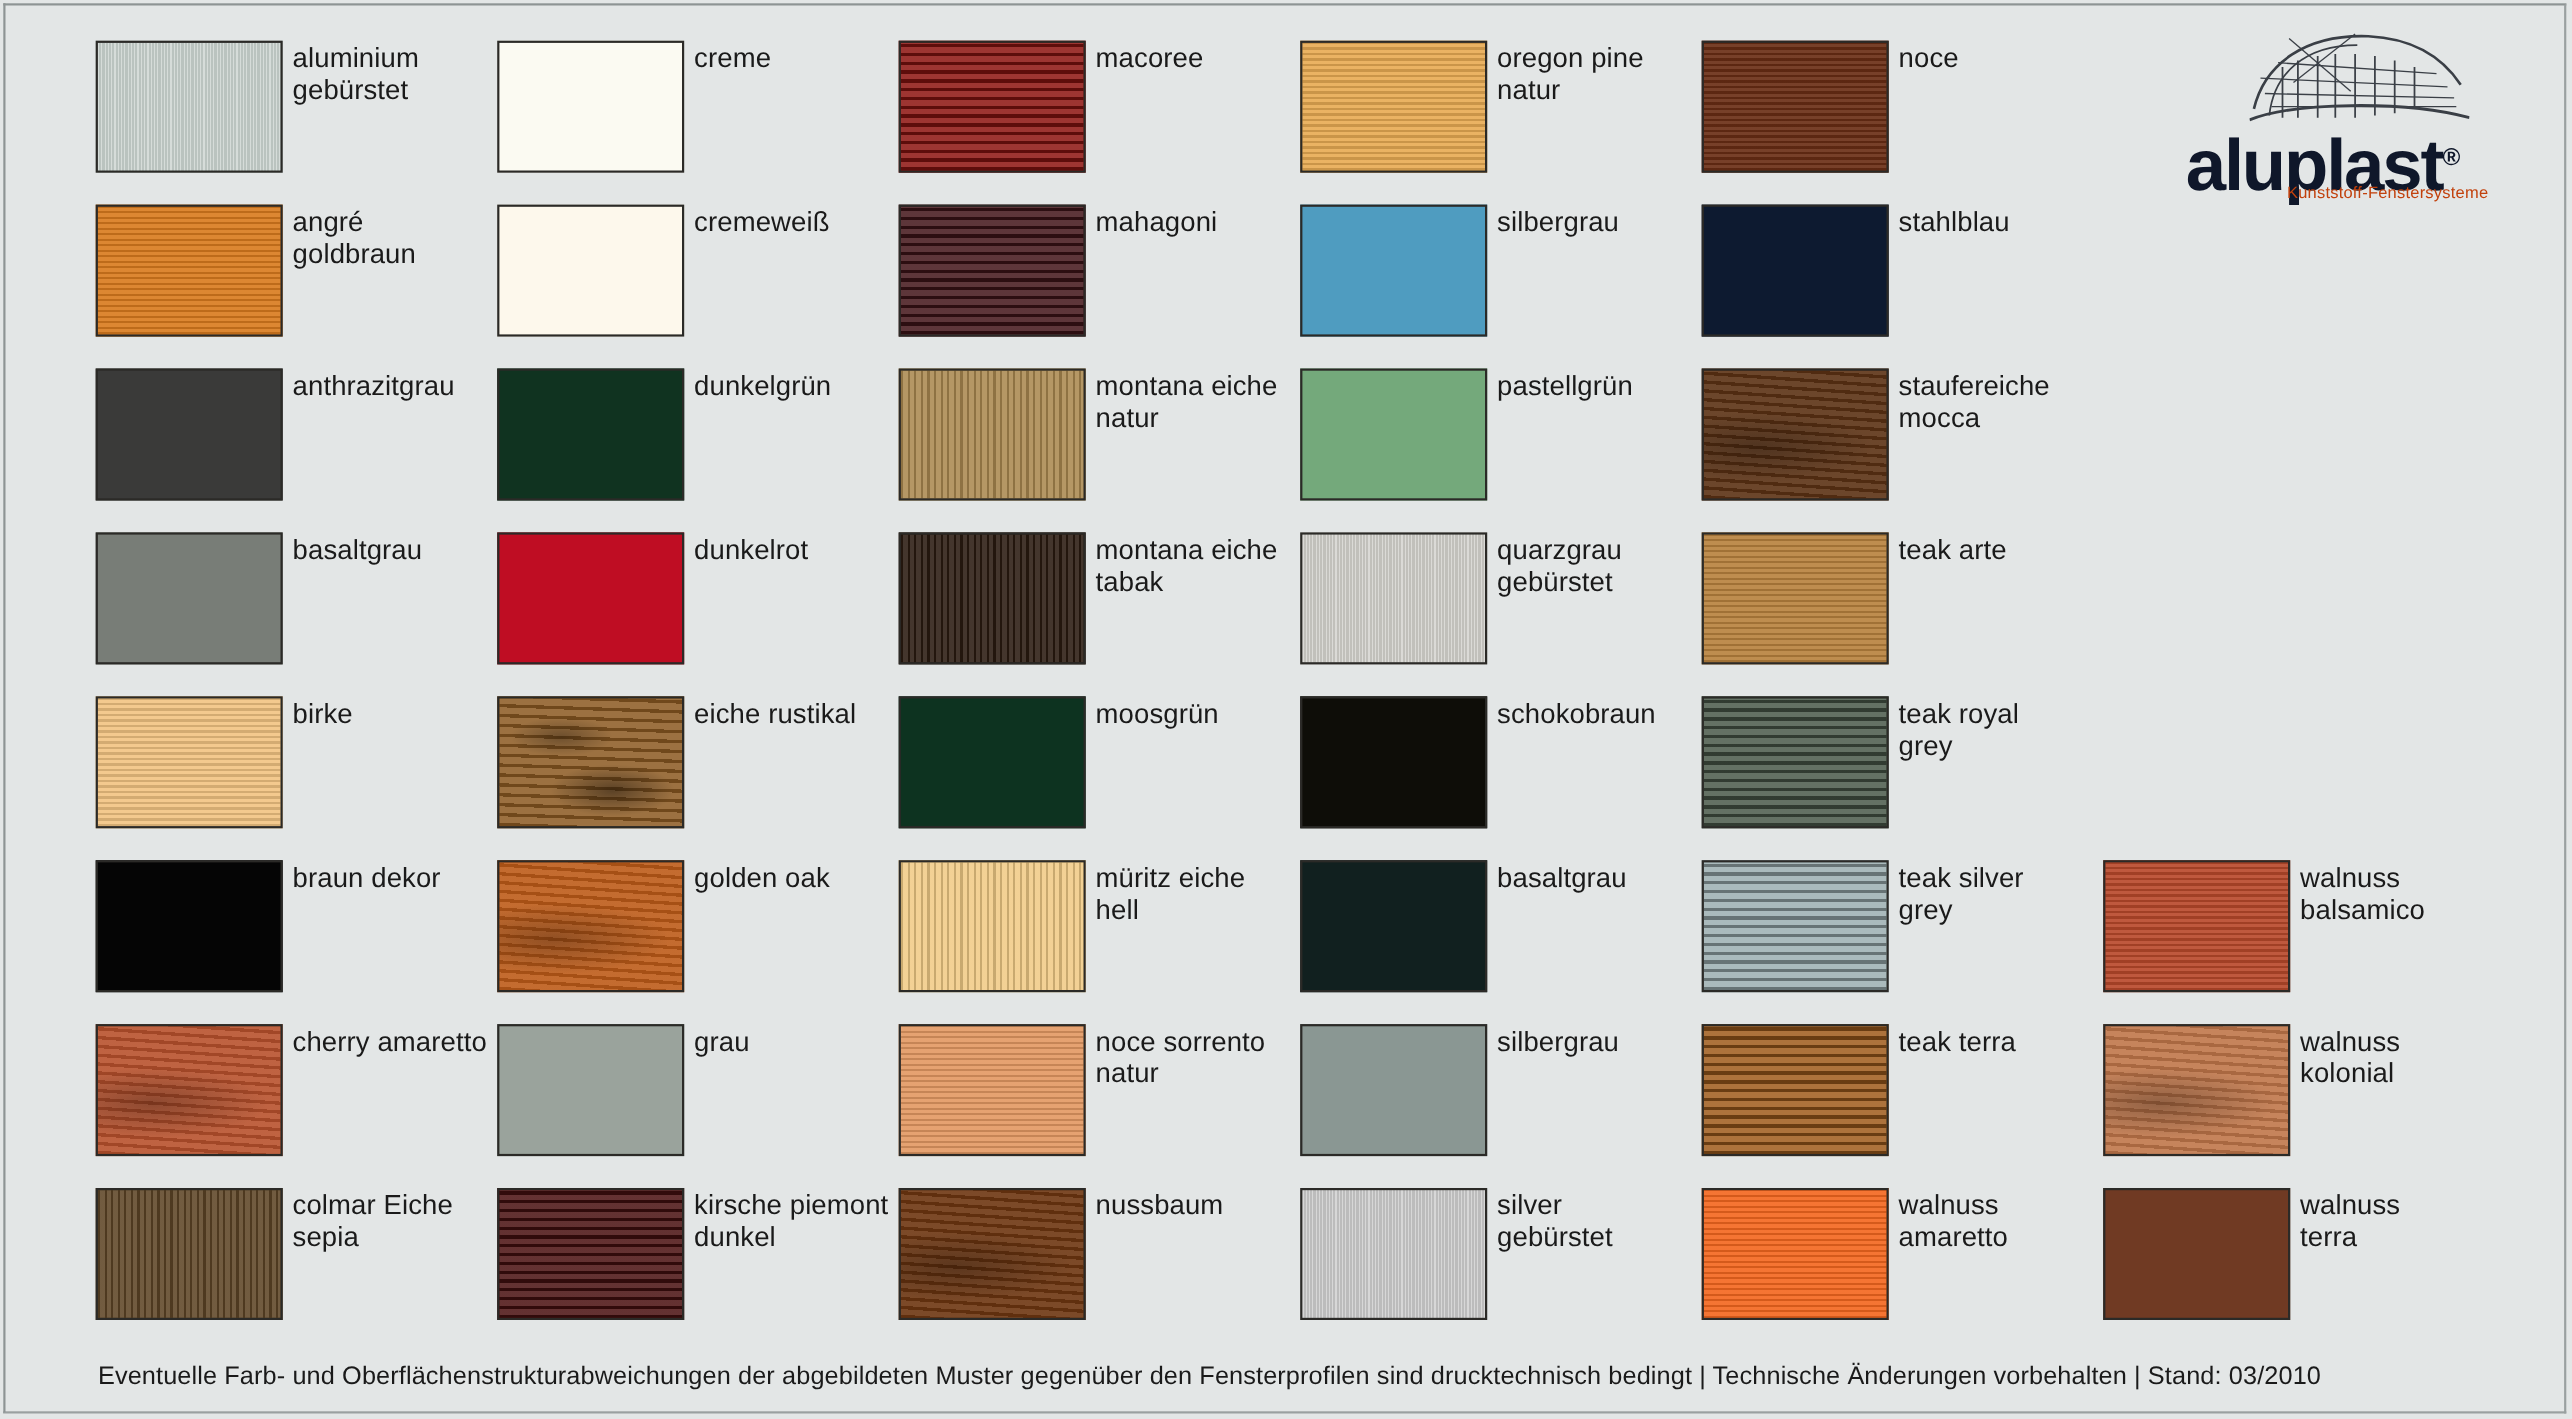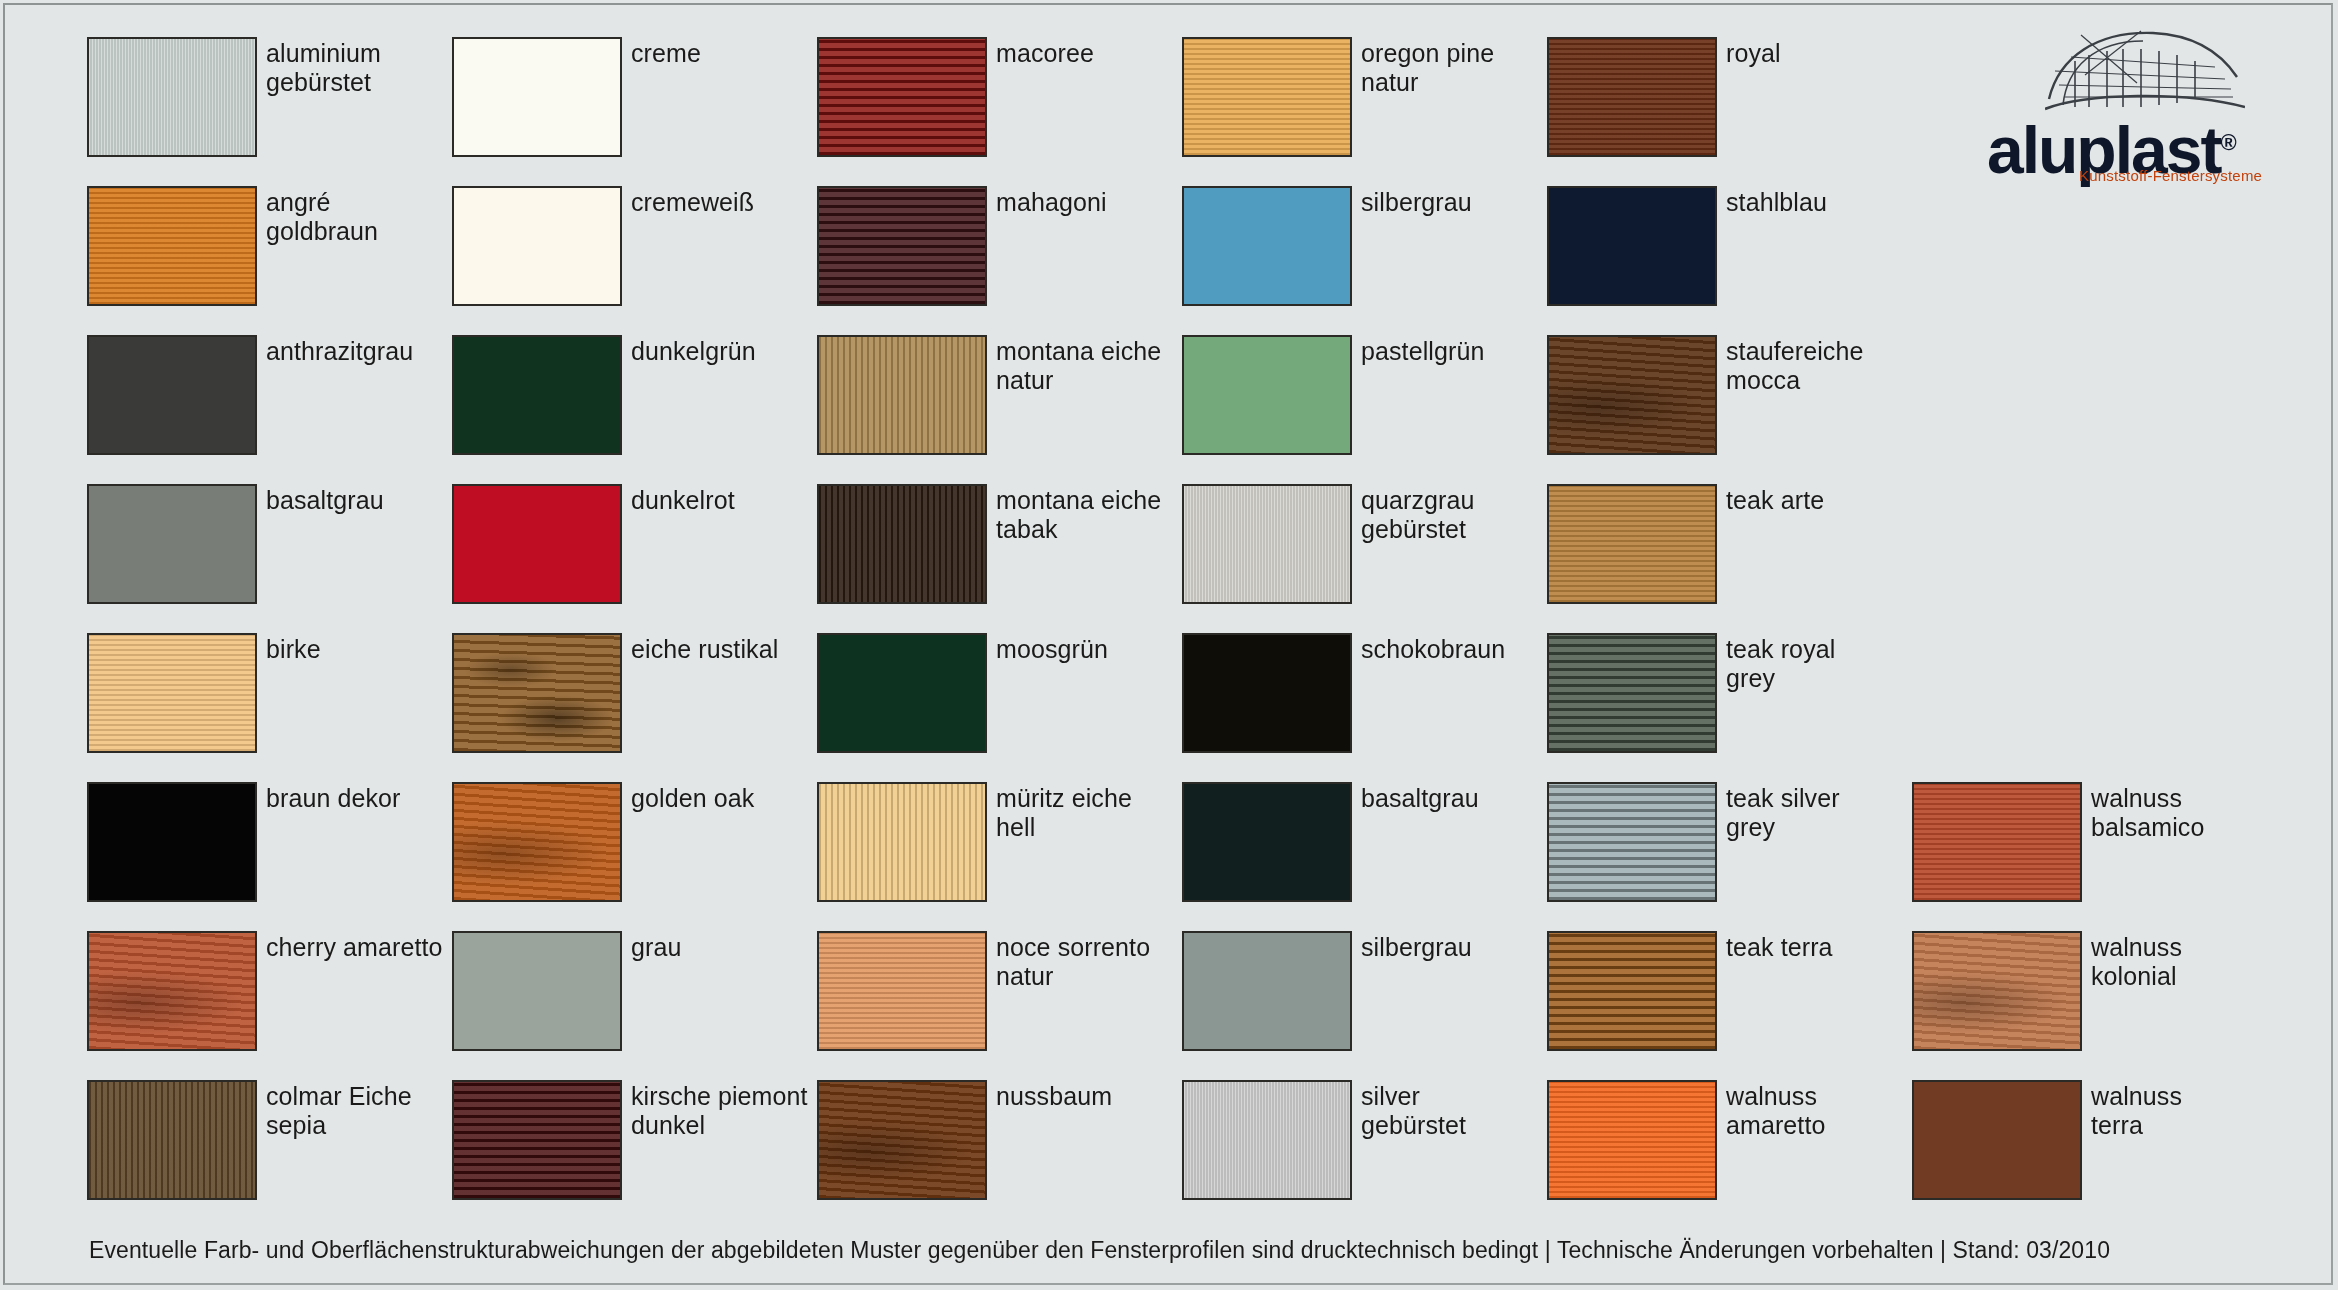--- a/index.html
+++ b/index.html
@@ -129,21 +129,21 @@
         <div class="swatch" style="background: rgb(232, 171, 84);">
           <div class="grainwrap" style="background-image: repeating-linear-gradient(0deg, rgba(0, 0, 0, 0.13) 0px, rgba(0, 0, 0, 0.13) 2px, rgba(255, 255, 255, 0.09) 2px, rgba(255, 255, 255, 0.09) 5px);"></div>
         </div>
         <div class="label">oregon pine
 natur</div>
       </div>
       <div class="cell">
         <div class="swatch" style="background: rgb(106, 45, 20);">
           <div class="grainwrap" style="background-image: repeating-linear-gradient(0deg, rgba(0, 0, 0, 0.13) 0px, rgba(0, 0, 0, 0.13) 2px, rgba(255, 255, 255, 0.09) 2px, rgba(255, 255, 255, 0.09) 5px);"></div>
         </div>
-        <div class="label">royal</div>
+        <div class="label">noce</div>
       </div>
       <div class="cell empty">
         <div class="swatch" style="background: transparent;"></div>
         <div class="label"></div>
       </div>
       <div class="cell">
         <div class="swatch" style="background: rgb(217, 123, 30);">
           <div class="grainwrap" style="background-image: repeating-linear-gradient(0deg, rgba(0, 0, 0, 0.13) 0px, rgba(0, 0, 0, 0.13) 2px, rgba(255, 255, 255, 0.09) 2px, rgba(255, 255, 255, 0.09) 5px);"></div>
         </div>
         <div class="label">angré

